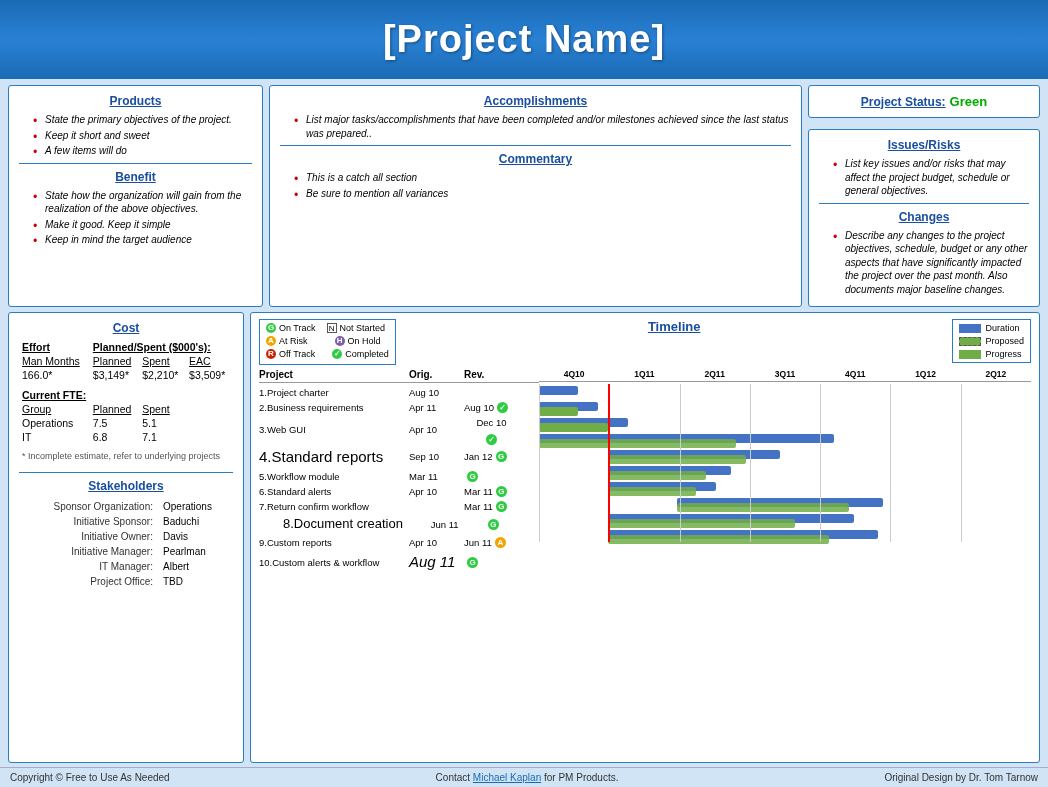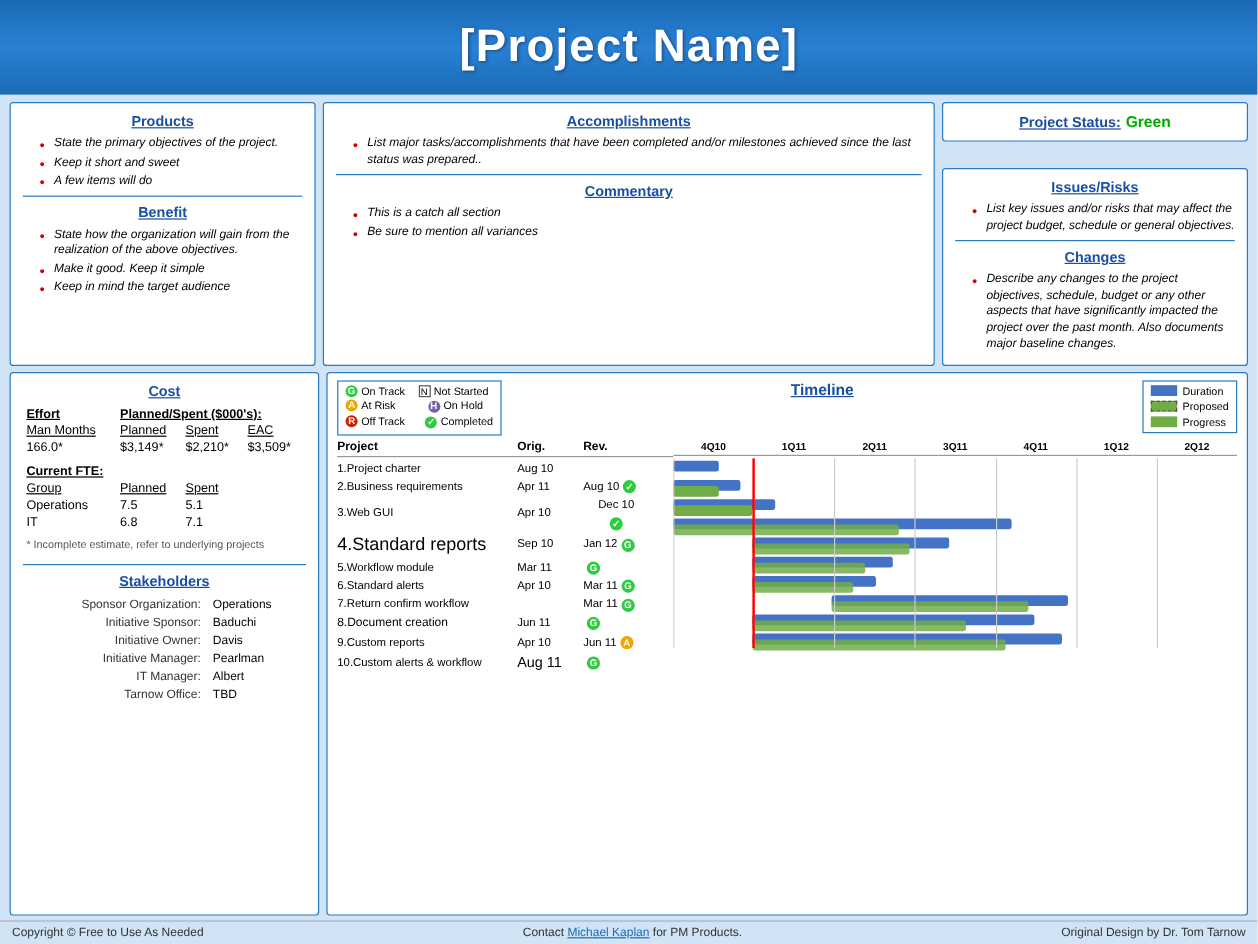--- a/index.html
+++ b/index.html
@@ -92,25 +92,25 @@
       flex-shrink: 0;
     }
 
     
     .middle-panel {
       flex: 1;
     }
 
     
     .right-panel {
-      width: 255px;
+      width: 232px;
       flex-shrink: 0;
       display: flex;
       flex-direction: column;
-      gap: 22px;
+      gap: 11px;
     }
 
     .status-panel {
       background: white;
       border: 1.5px solid #2a7bbf;
       border-radius: 3px;
       padding: 8px 10px;
       display: flex;
       align-items: center;
       justify-content: center;
@@ -130,21 +130,21 @@
 
     
     .bottom-row {
       display: flex;
       gap: 6px;
       flex: 1;
     }
 
     
     .cost-panel {
-      width: 258px;
+      width: 236px;
       flex-shrink: 0;
     }
     .cost-table {
       width: 100%;
       border-collapse: collapse;
       font-size: 10.5px;
       margin-top: 4px;
     }
     .cost-table td, .cost-table th {
       padding: 1px 3px;
@@ -450,21 +450,21 @@
           </tr>
           <tr>
             <td>Initiative Manager:</td>
             <td>Pearlman</td>
           </tr>
           <tr>
             <td>IT Manager:</td>
             <td>Albert</td>
           </tr>
           <tr>
-            <td>Tarnow Office:</td>
+            <td>Project Office:</td>
             <td>TBD</td>
           </tr>
         </tbody>
           </table>
       </div>
 
       <div class="panel timeline-panel">
 
         <div style="display:flex; align-items:flex-start; gap:8px;">
 
@@ -574,38 +574,38 @@
                 </div>
                 <div class="gantt-row">
                   <span class="gantt-col-project" style="font-size: 9.5px;">7.Return confirm workflow</span>
                   <span class="gantt-col-orig" style="font-size: 9.5px;"></span>
                   <span class="gantt-col-rev" style="display: flex; align-items: center; gap: 3px; font-size: 9.5px;">
                     <span>Mar 11</span>
                     <span style="display: inline-block; width: 11px; height: 11px; border-radius: 50%; background: rgb(46, 204, 64); color: white; font-size: 8px; text-align: center; line-height: 11px; font-weight: bold;">G</span>
                   </span>
                 </div>
                 <div class="gantt-row">
-                  <span class="gantt-col-project" style="font-size: 10px;">8.Document creation</span>
+                  <span class="gantt-col-project" style="font-size: 13px; margin-left: 24px;">8.Document creation</span>
                   <span class="gantt-col-orig" style="font-size: 9.5px;">Jun 11</span>
                   <span class="gantt-col-rev" style="display: flex; align-items: center; gap: 3px; font-size: 9.5px;">
                     <span></span>
                     <span style="display: inline-block; width: 11px; height: 11px; border-radius: 50%; background: rgb(46, 204, 64); color: white; font-size: 8px; text-align: center; line-height: 11px; font-weight: bold;">G</span>
                   </span>
                 </div>
                 <div class="gantt-row">
                   <span class="gantt-col-project" style="font-size: 9.5px;">9.Custom reports</span>
                   <span class="gantt-col-orig" style="font-size: 9.5px;">Apr 10</span>
                   <span class="gantt-col-rev" style="display: flex; align-items: center; gap: 3px; font-size: 9.5px;">
                     <span>Jun 11</span>
                     <span style="display: inline-block; width: 11px; height: 11px; border-radius: 50%; background: rgb(240, 165, 0); color: white; font-size: 8px; text-align: center; line-height: 11px; font-weight: bold;">A</span>
                   </span>
                 </div>
                 <div class="gantt-row">
                   <span class="gantt-col-project" style="font-size: 9.5px;">10.Custom alerts &amp; workflow</span>
-                  <span class="gantt-col-orig" style="font-size: 12px;">Aug 11</span>
+                  <span class="gantt-col-orig" style="font-size: 15px; font-style: italic;">Aug 11</span>
                   <span class="gantt-col-rev" style="display: flex; align-items: center; gap: 3px; font-size: 9.5px;">
                     <span></span>
                     <span style="display: inline-block; width: 11px; height: 11px; border-radius: 50%; background: rgb(46, 204, 64); color: white; font-size: 8px; text-align: center; line-height: 11px; font-weight: bold;">G</span>
                   </span>
                 </div>
               </div>
           </div>
 
           <div class="gantt-right">
             <div class="gantt-bars-header">

